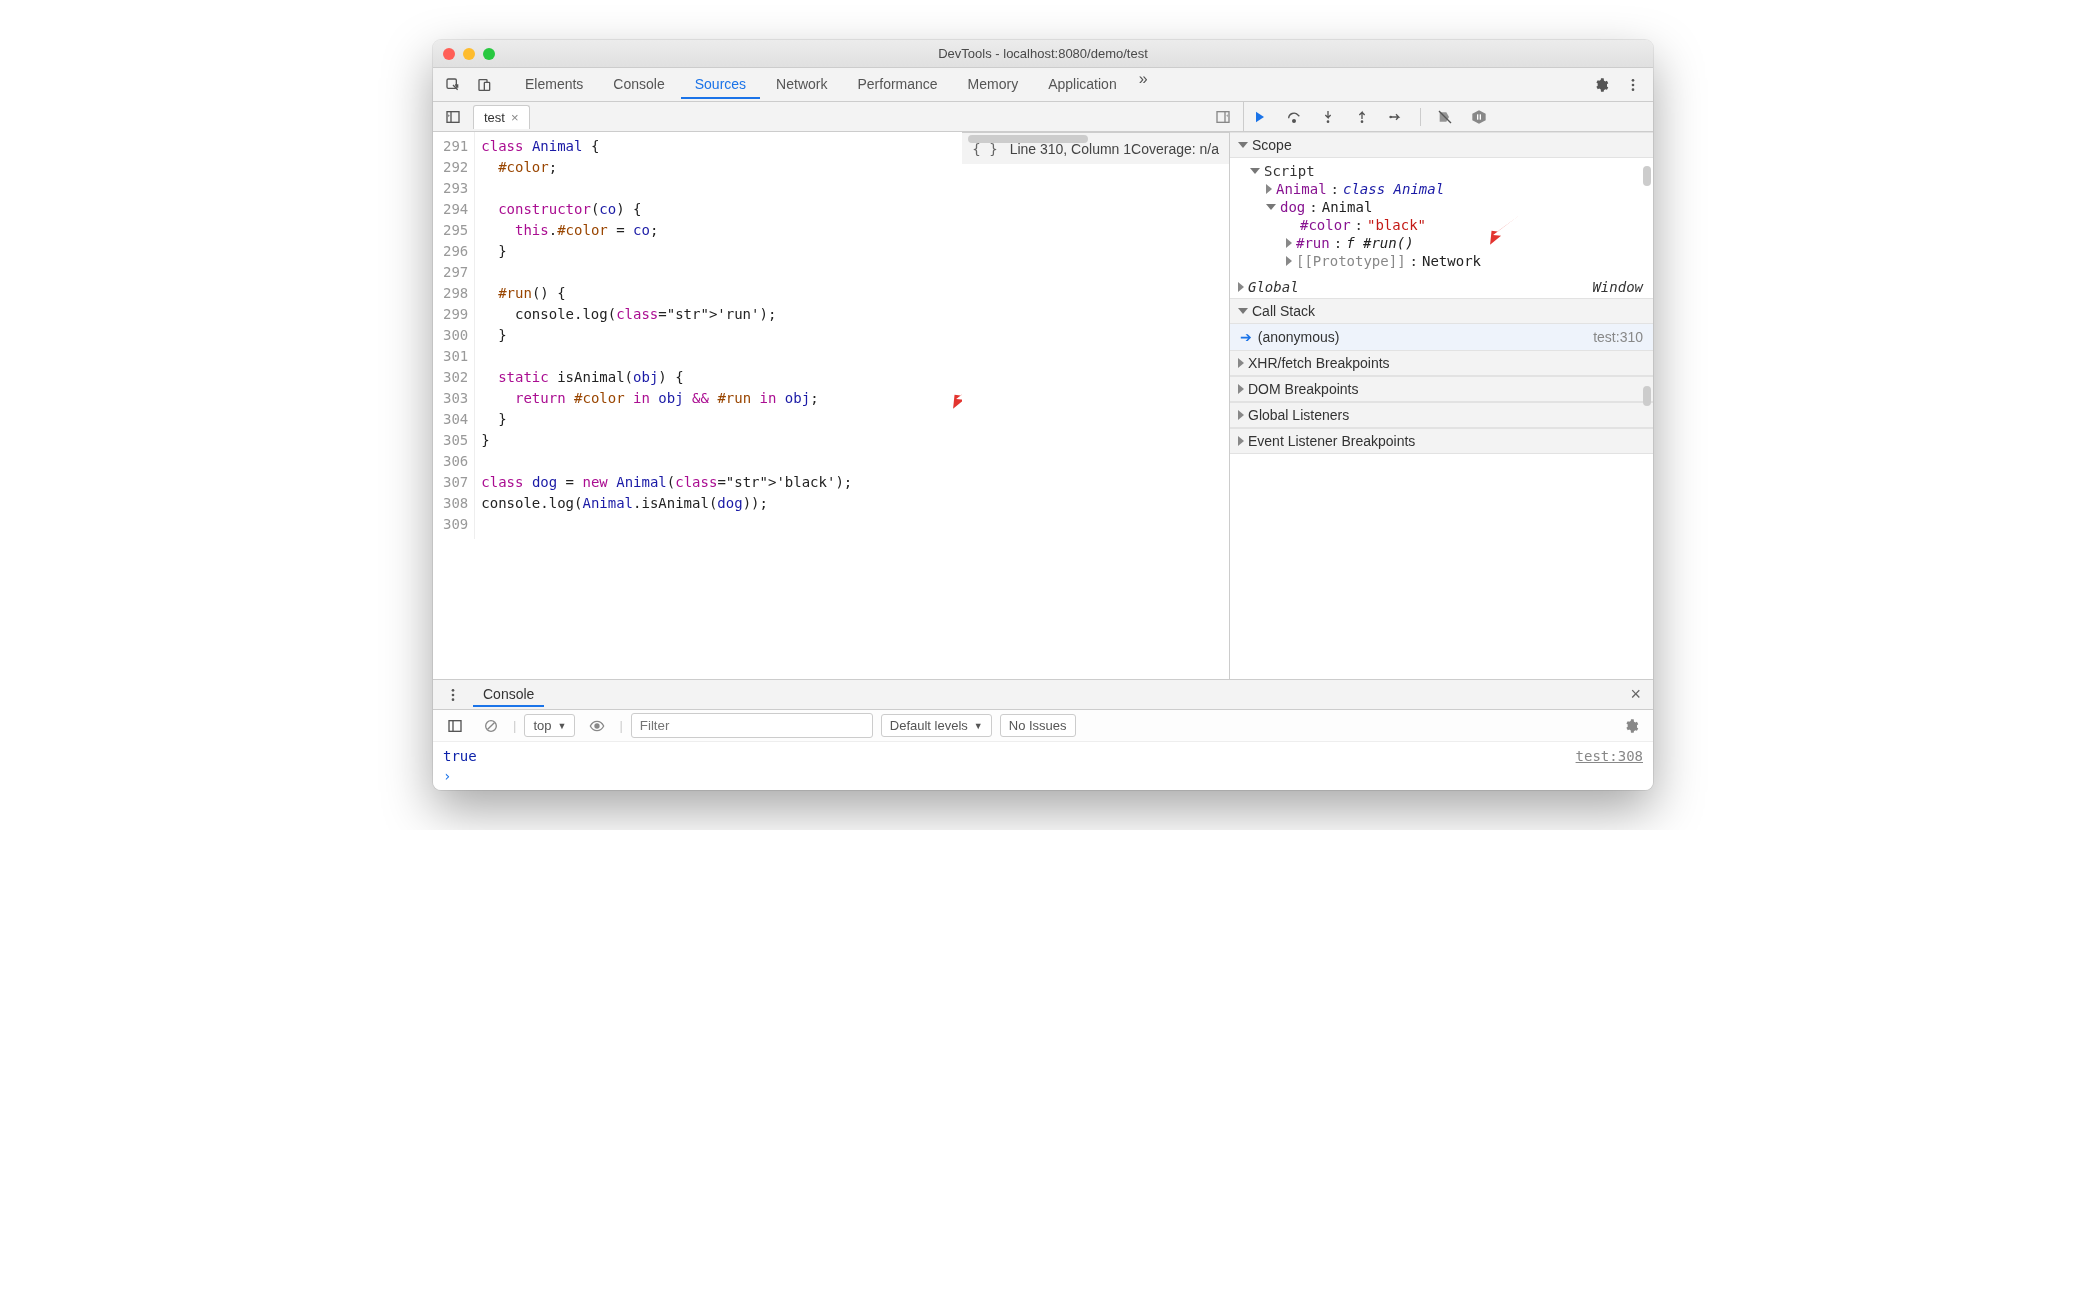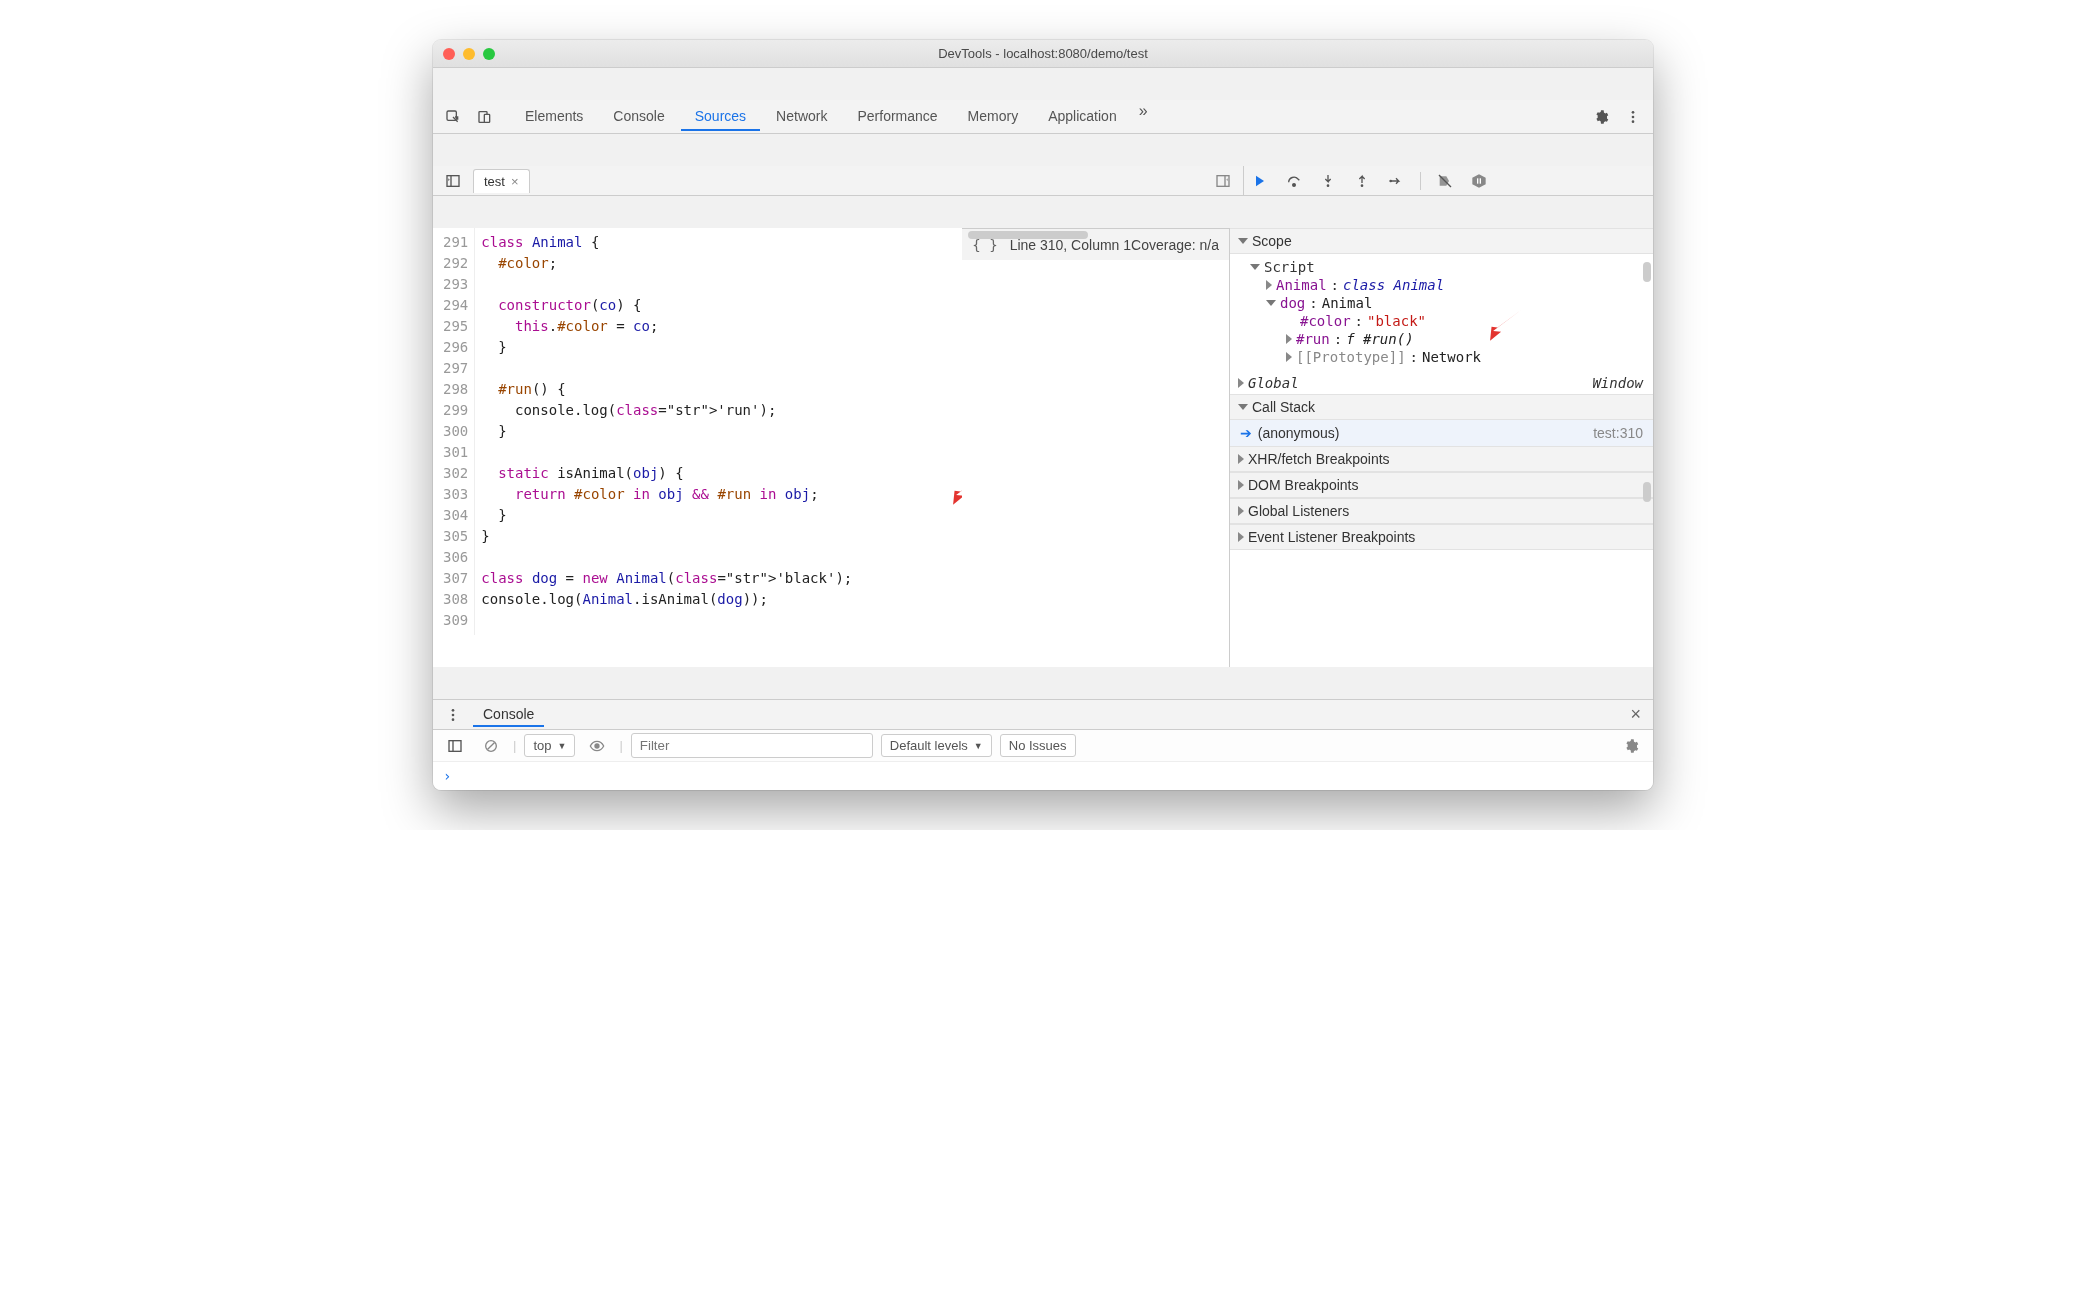--- a/index.html
+++ b/index.html
@@ -13,21 +13,20 @@
     width: 1220px;
     height: 750px;
     margin: 40px auto;
     border-radius: 8px;
     box-shadow: 0 20px 50px rgba(0,0,0,0.35), 0 0 0 1px rgba(0,0,0,0.08);
     overflow: hidden;
     display: flex;
     flex-direction: column;
     background: #f1f1f1;
     position: relative;
-    gap: 32px;
   }
   
   .titlebar {
     height: 28px;
     background: linear-gradient(#ececec,#e0e0e0);
     border-bottom: 1px solid #ccc;
     display: flex;
     align-items: center;
     padding: 0 10px;
     position: relative;
@@ -443,17 +442,21 @@
           <span style="font-size:9px">▼</span>
         </span>
       <span class="pill">No Issues</span>
       <span class="icon-btn" style="margin-left:auto">
         <svg class="svg-ic" viewBox="0 0 24 24" fill="#888">
             <path d="M12 8a4 4 0 100 8 4 4 0 000-8zm9 4a7 7 0 00-.1-1.2l2-1.6-2-3.4-2.4 1a7 7 0 00-2-1.2L16 2h-4l-.5 2.6a7 7 0 00-2 1.2l-2.4-1-2 3.4 2 1.6A7 7 0 007 12c0 .4 0 .8.1 1.2l-2 1.6 2 3.4 2.4-1a7 7 0 002 1.2L12 22h4l.5-2.6a7 7 0 002-1.2l2.4 1 2-3.4-2-1.6c.1-.4.1-.8.1-1.2z"></path>
           </svg>
       </span>
     </div>
     <div class="console-body">
+      <div class="console-line">
+        <span class="console-val">true</span>
+        <span class="console-src">test:308</span>
+      </div>
       <div class="prompt">›</div>
     </div>
   </div>
 
 </div>
 
 </body></html>

